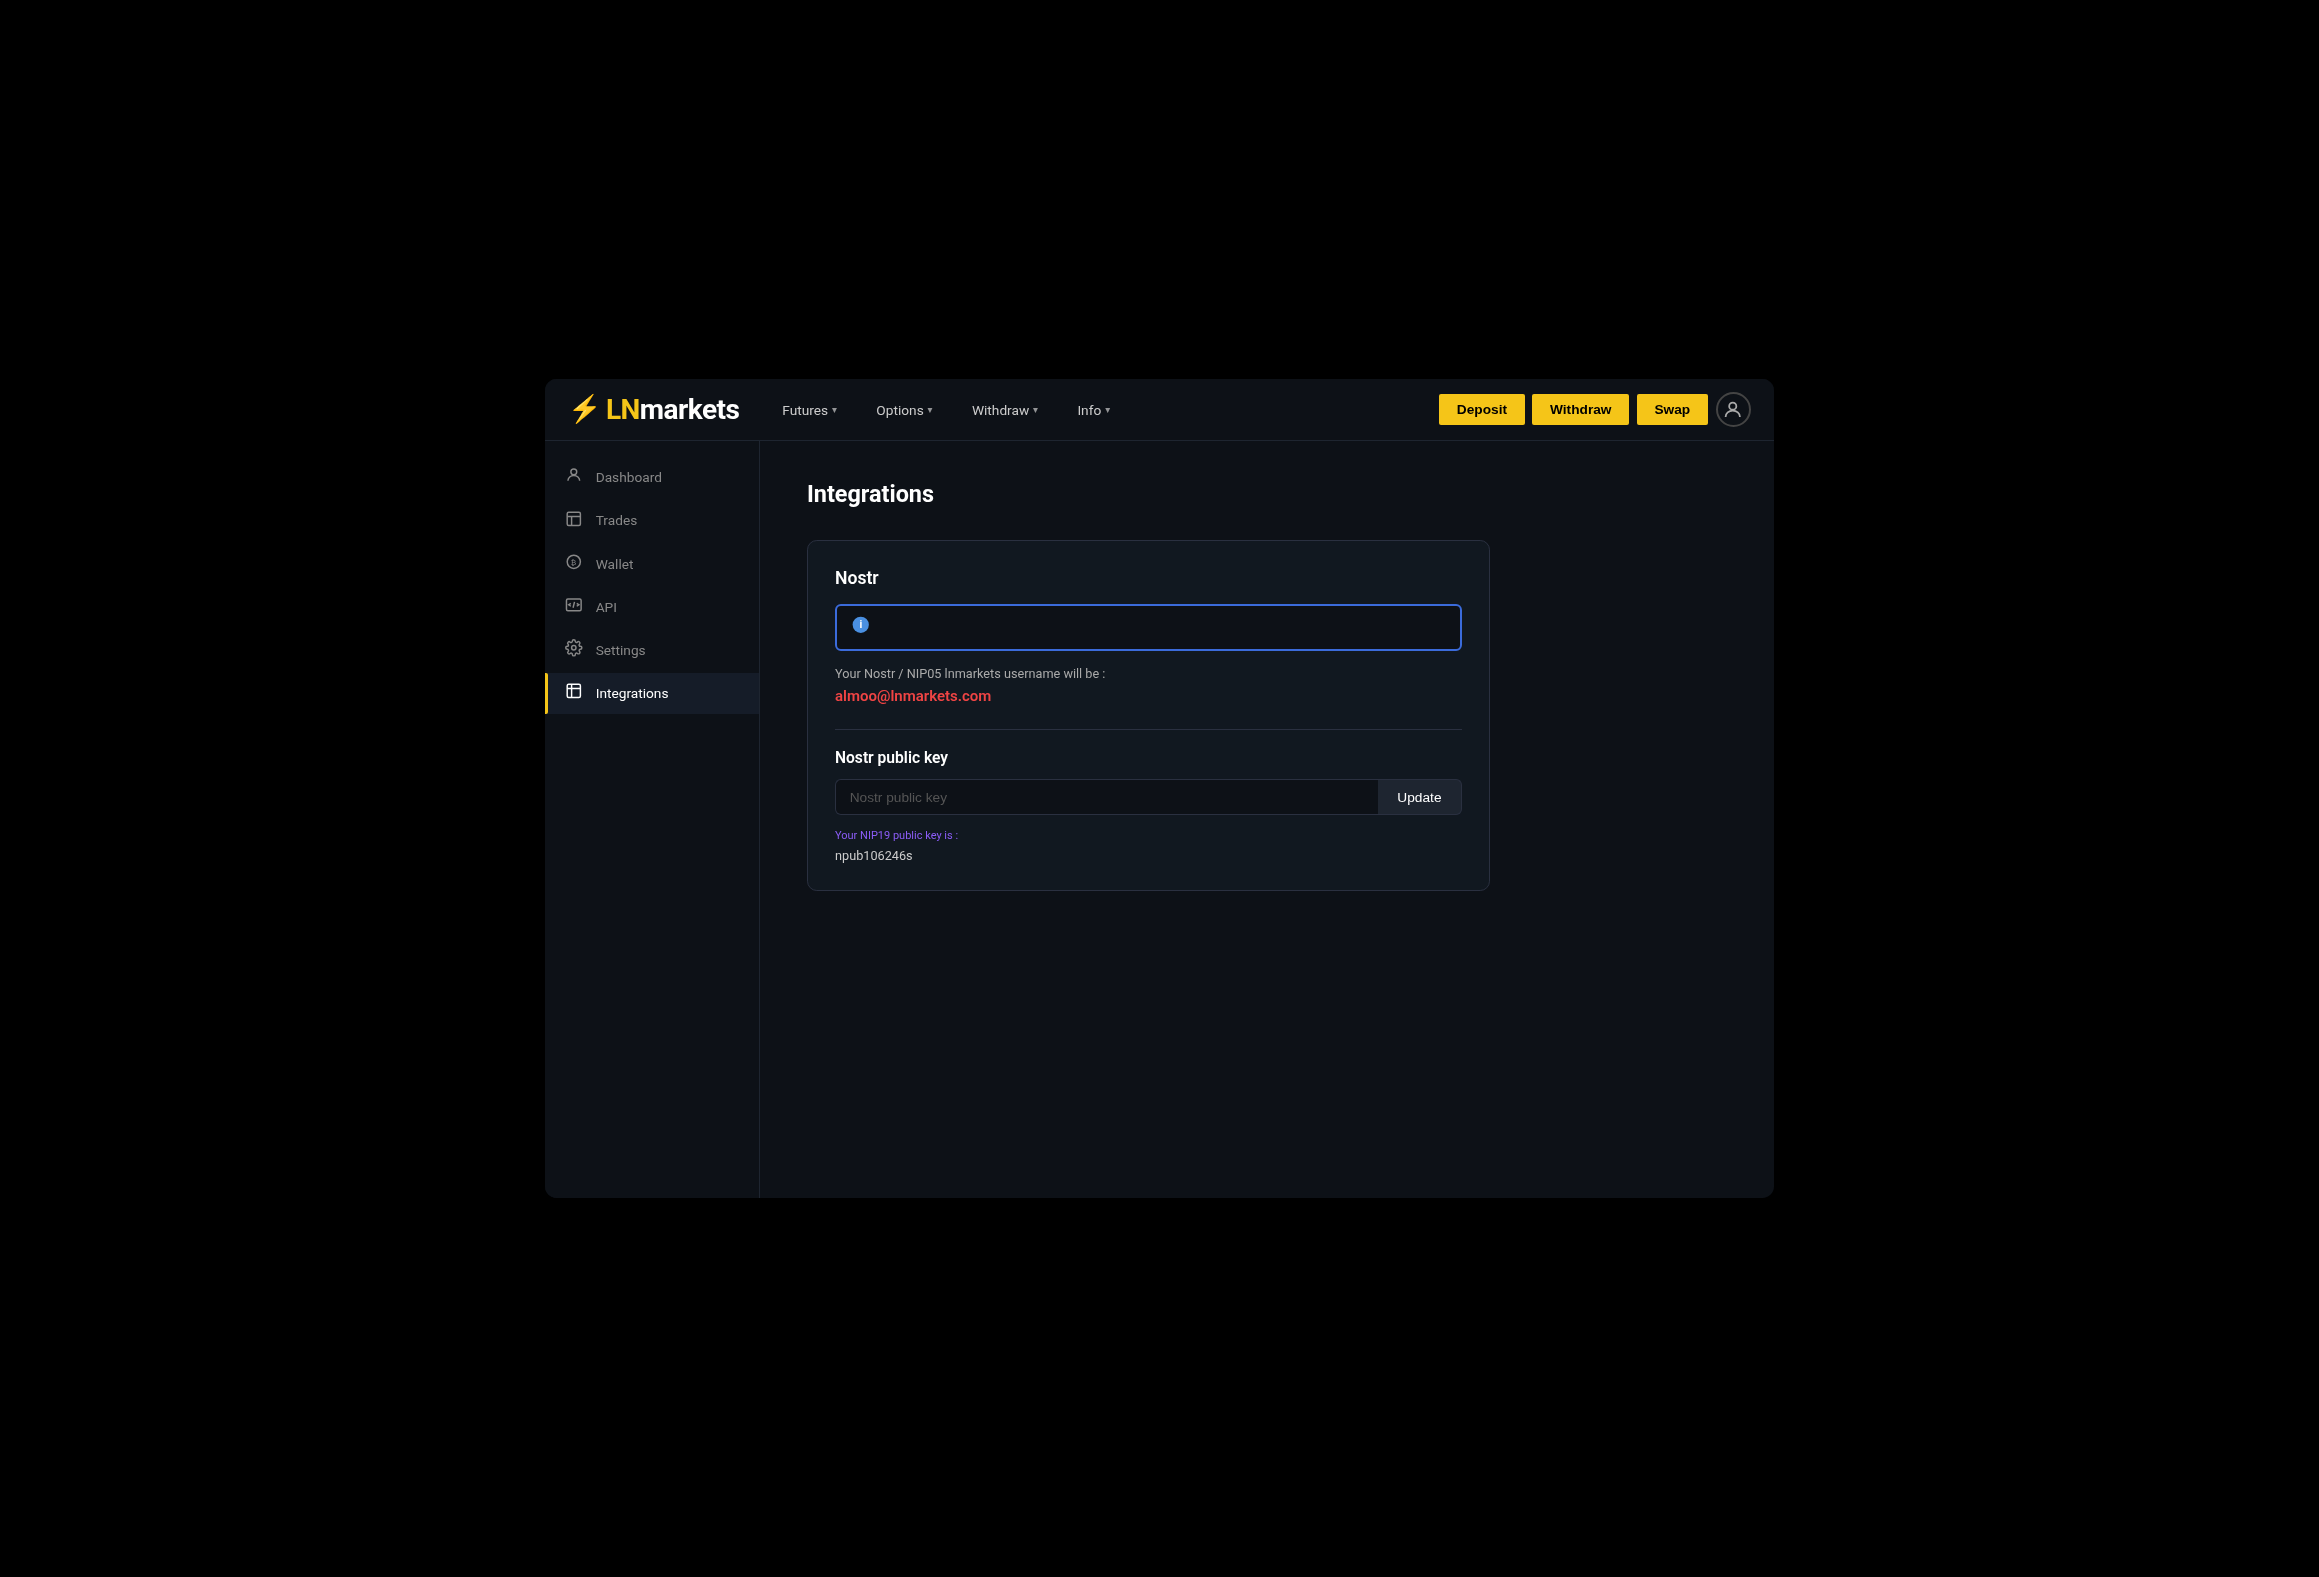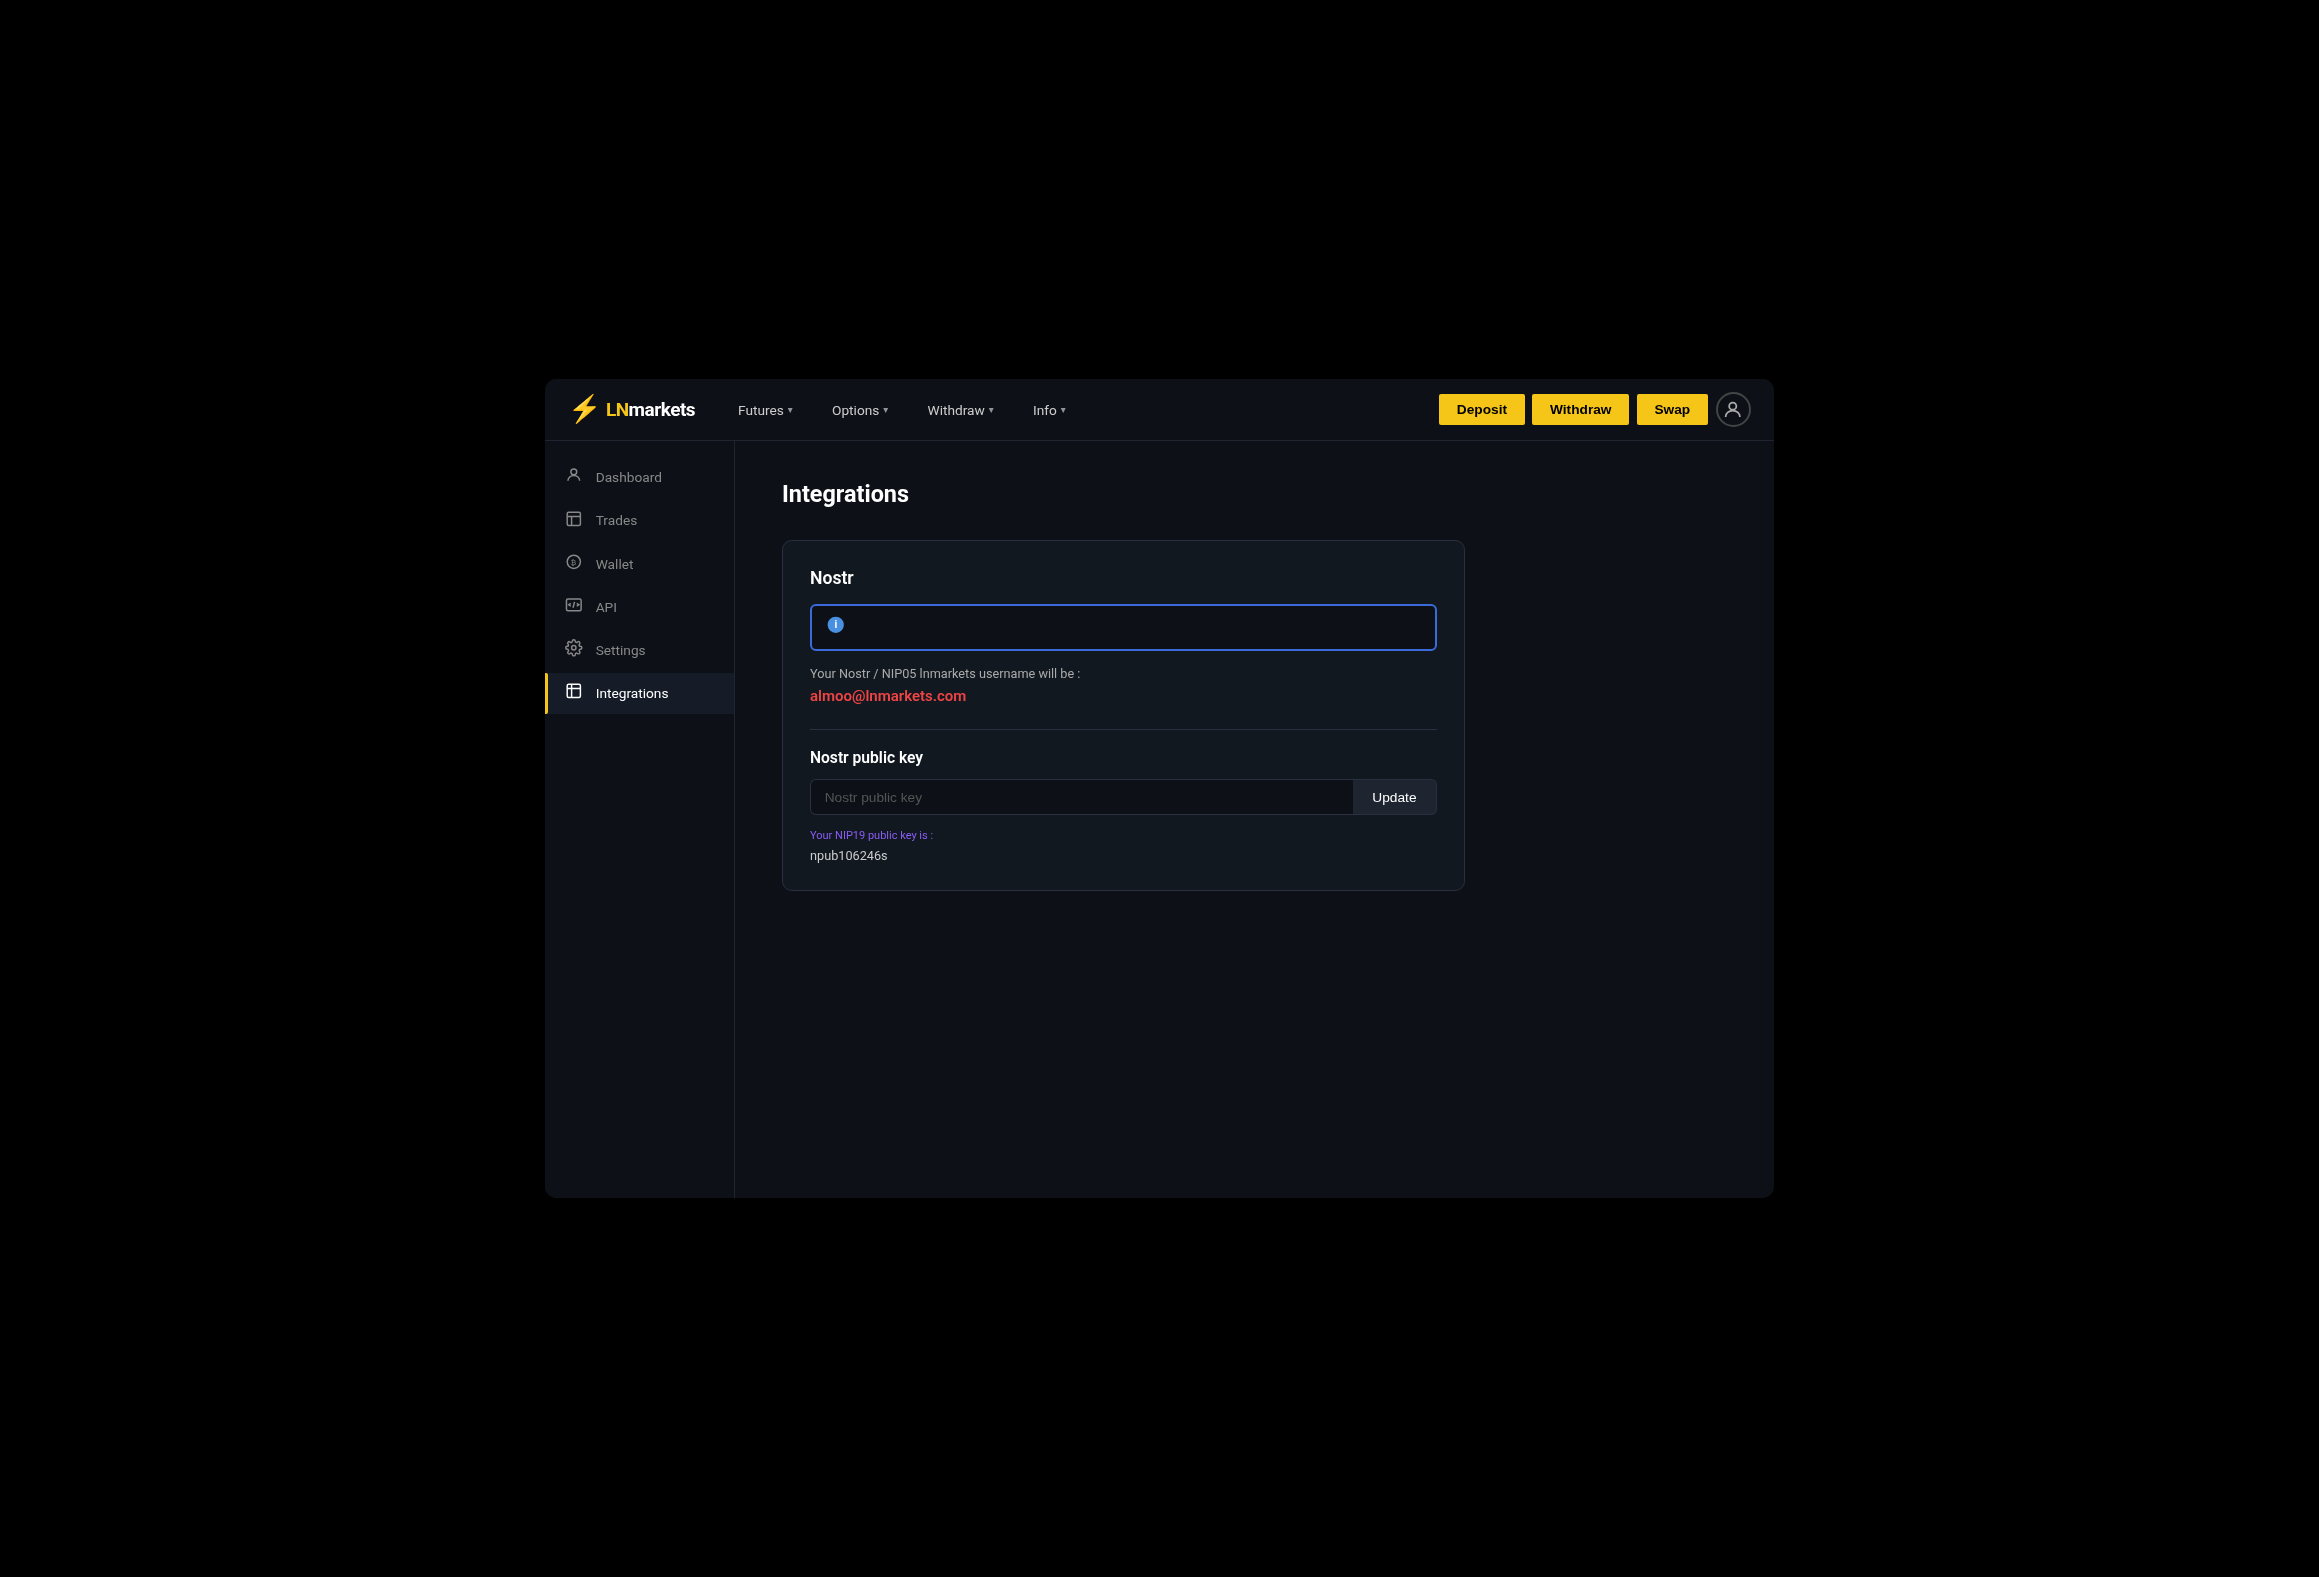--- a/index.html
+++ b/index.html
@@ -38,21 +38,21 @@
       gap: 3.9px;
     }
     .logo-bolt {
       color: #f5c518;
       font-size: 27px;
       font-weight: 900;
       line-height: 1;
     }
     .logo-text {
       color: #fff;
-      font-size: 19px;
+      font-size: 28px;
       font-weight: 700;
       letter-spacing: -0.5px;
     }
     .logo-text span { color: #f5c518; }
     .nav {
       display: flex;
       align-items: center;
       gap: 16px;
       flex: 1;
     }
@@ -99,21 +99,21 @@
       cursor: pointer;
     }
     
     .main-layout {
       display: flex;
       flex: 1;
       overflow: hidden;
     }
     
     .sidebar {
-      width: 190px;
+      width: 215px;
       background: #0d1117;
       border-right: 1px solid #1e2530;
       padding: 15.6px 0;
       display: flex;
       flex-direction: column;
       gap: 2px;
       flex-shrink: 0;
     }
     .sidebar-item {
       display: flex;

